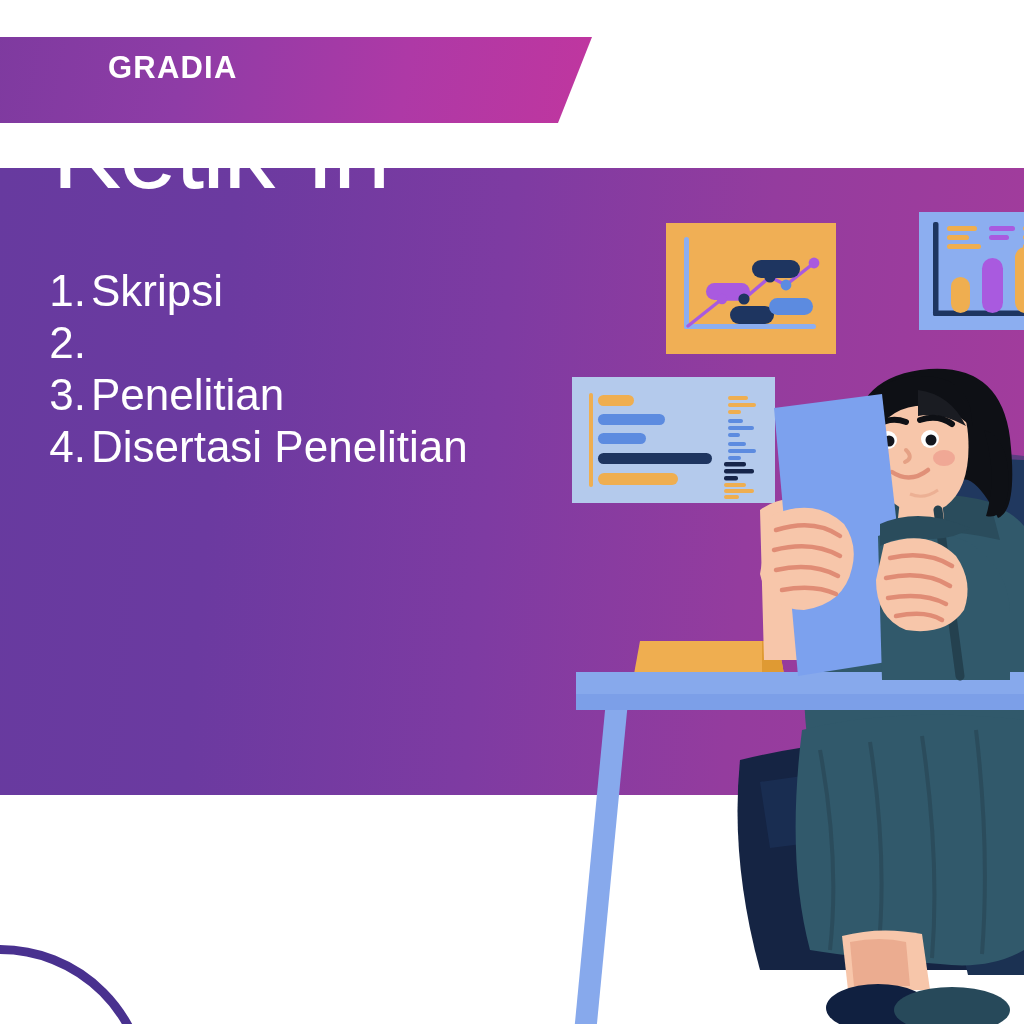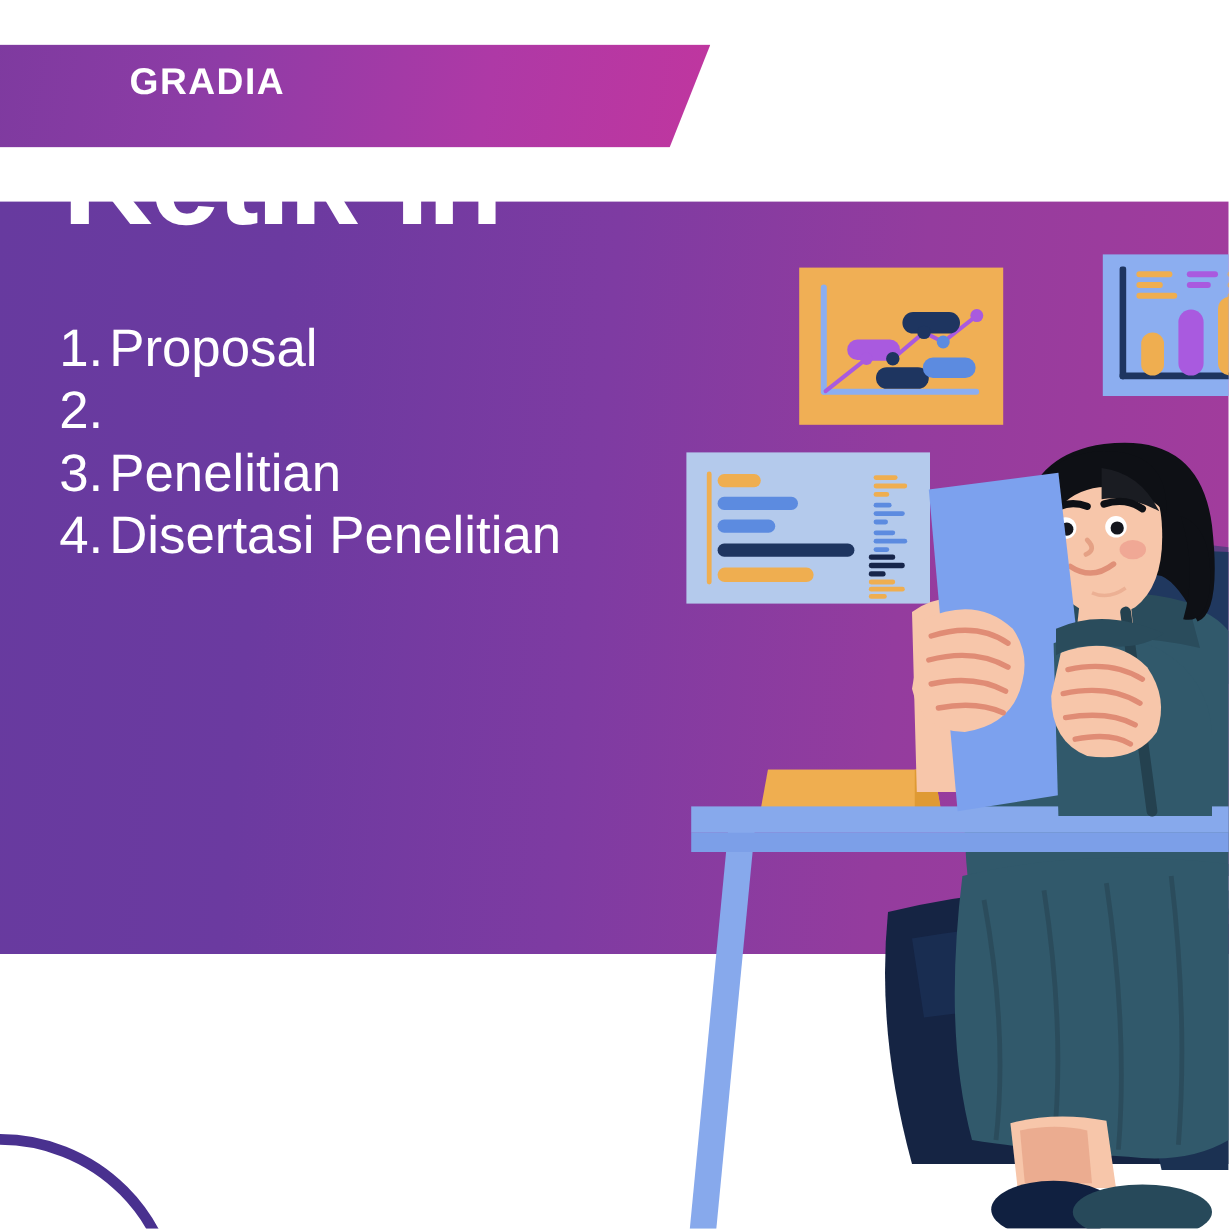--- a/index.html
+++ b/index.html
@@ -56,21 +56,21 @@
     overflow:hidden;
     z-index:2;
   }
 
   
   .headline {
     position:absolute;
     left:52px; top:100px;
     color:#ffffff;
     font-size:104px;
-    font-weight:bold;
+    font-weight:normal;
     letter-spacing:-2px;
     line-height:1;
     z-index:4;
   }
   .list {
     position:absolute;
     left:40px; top:265px;
     z-index:4;
     list-style:none;
   }
@@ -330,21 +330,21 @@
   </div>
 
   <div class="banner"></div>
   <div class="banner-label">GRADIA</div>
 
   <div class="headline">Ketik-In</div>
 
   <ul class="list">
     <li>
       <span class="num">1.</span>
-      <span>Proposal</span>
+      <span>Skripsi</span>
     </li>
     <li>
       <span class="num">2.</span>
     </li>
     <li>
       <span class="num">3.</span>
       <span>Penelitian</span>
     </li>
     <li>
       <span class="num">4.</span>

